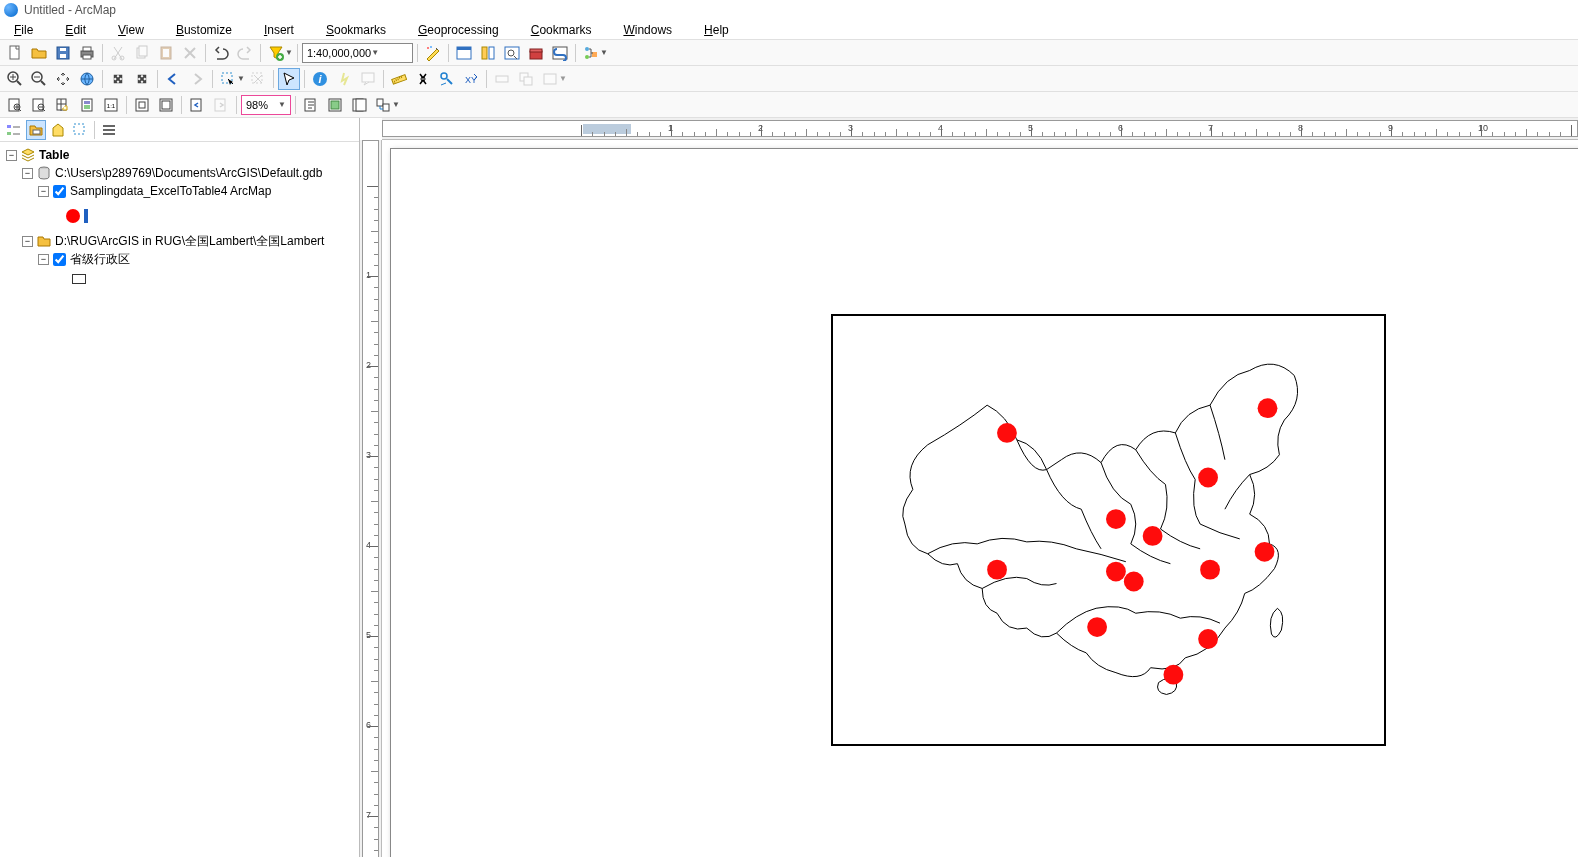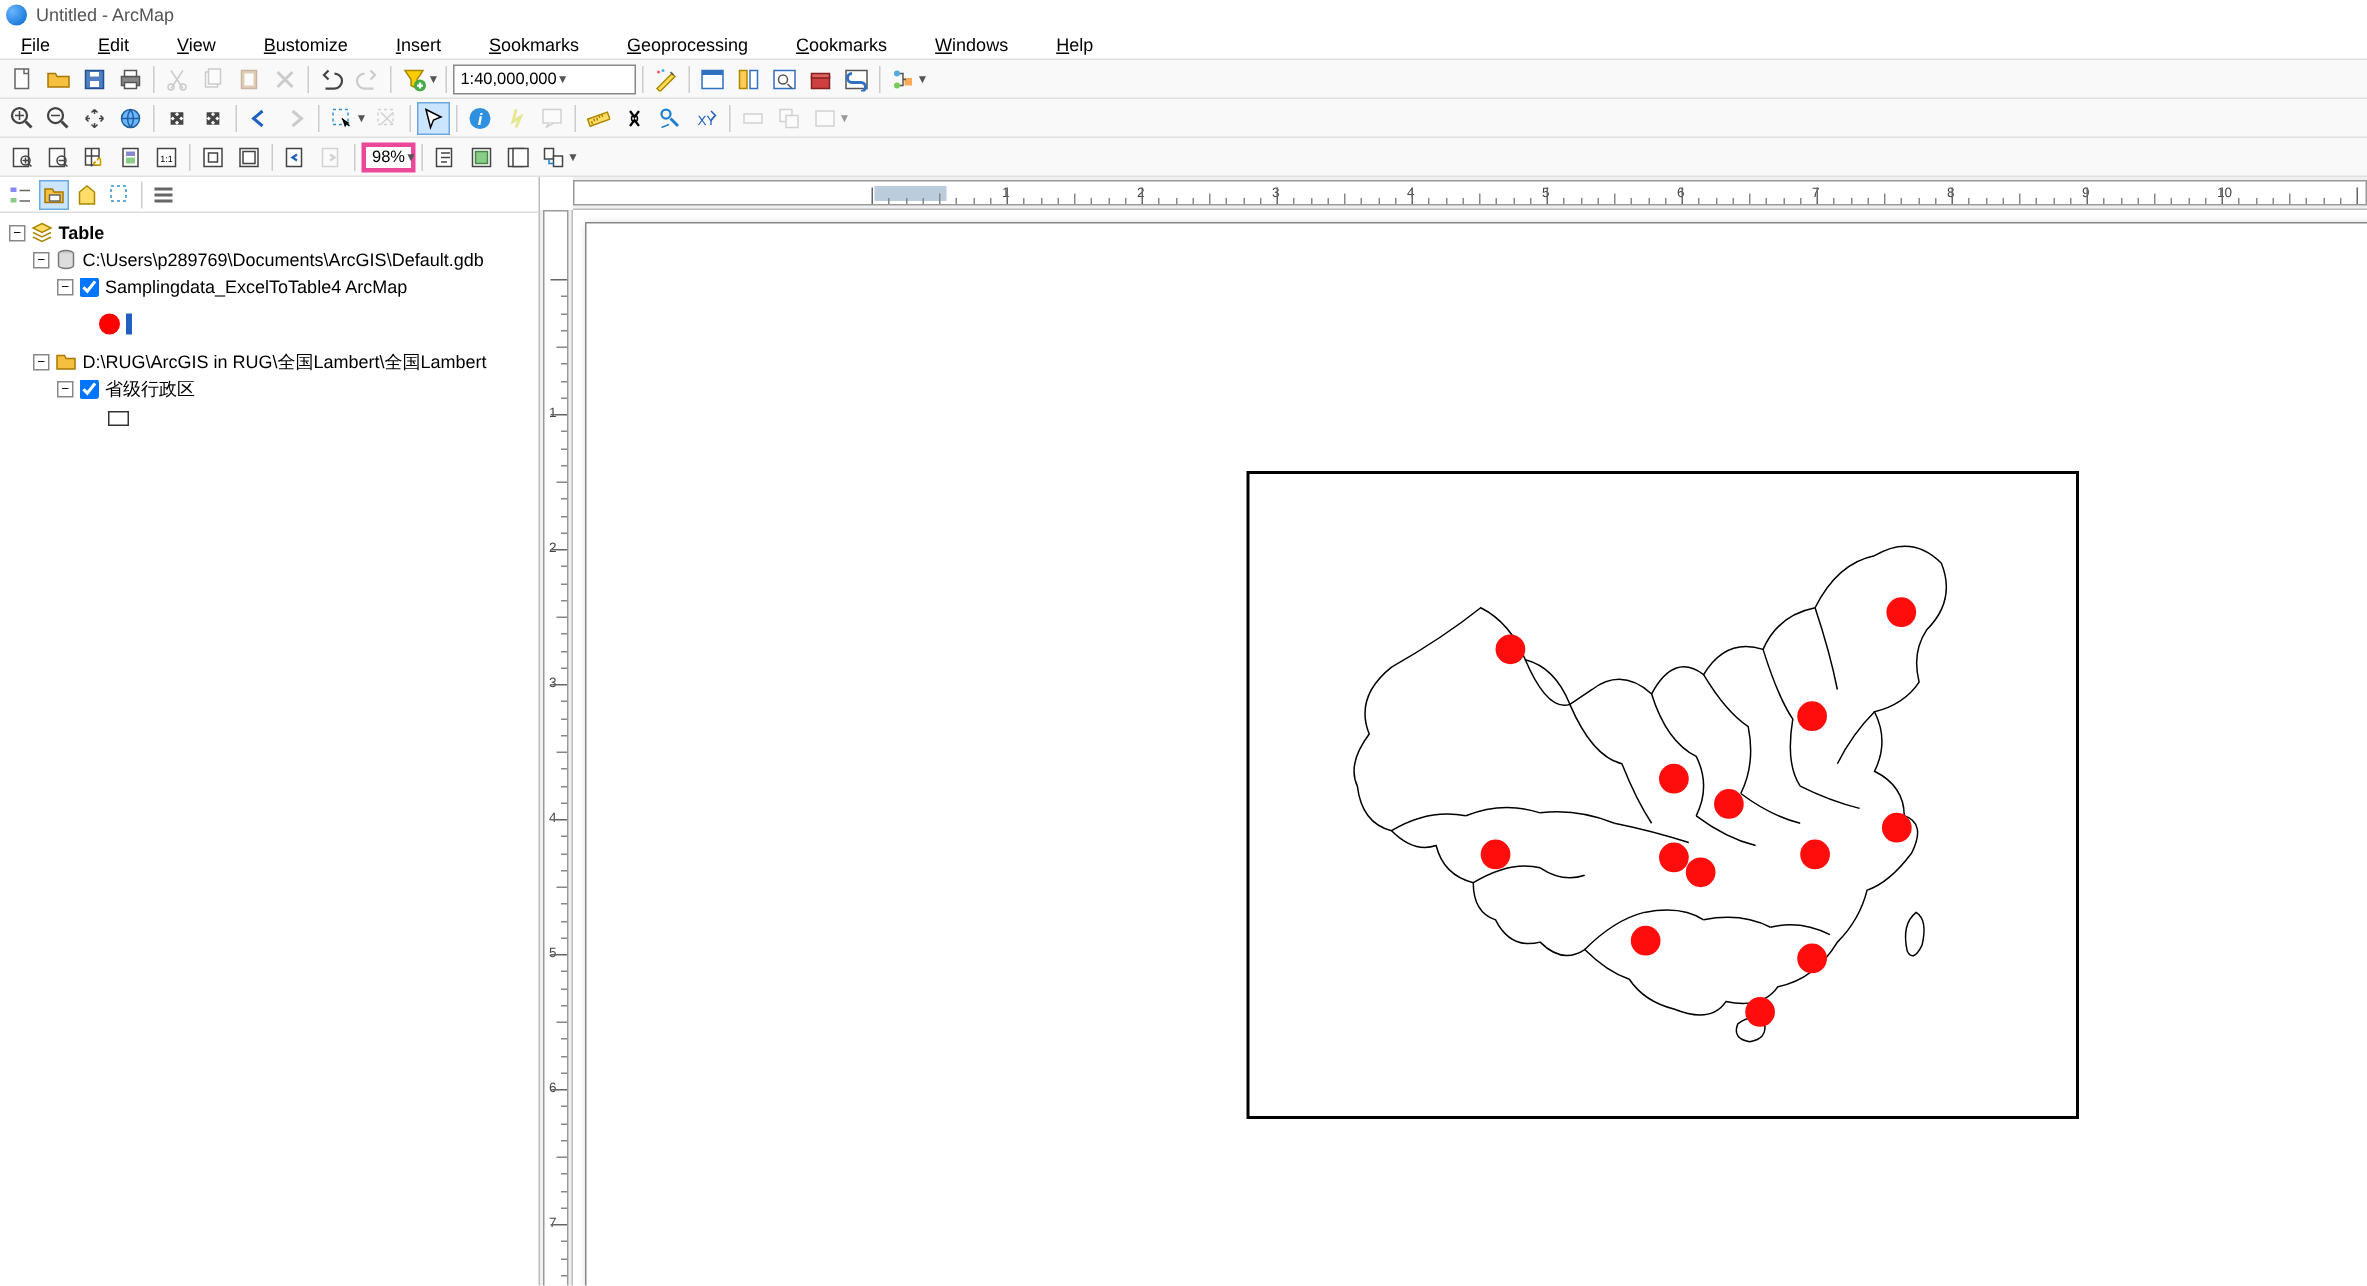--- a/index.html
+++ b/index.html
@@ -14,23 +14,23 @@
 .menubar { height: 20px; display: flex; align-items: center; padding: 0 6px; gap: 16px; border-bottom: 1px solid #e0e0e0; }
 .menubar-item { padding: 2px 8px; cursor: default; }
 .menubar-item .ul { text-decoration: underline; }
 
 
 .toolbar-row { height: 26px; display: flex; align-items: center; padding: 0 4px; gap: 2px; border-bottom: 1px solid #e0e0e0; background: #f9f9f9; }
 .tool-btn { width: 22px; height: 22px; display: flex; align-items: center; justify-content: center; cursor: default; border: 1px solid transparent; }
 .tool-btn.disabled { opacity: 0.4; }
 .tool-btn.selected { background: #cce5ff; border: 1px solid #6ba8e0; }
 .tool-sep { width: 1px; height: 18px; background: #ccc; margin: 0 2px; }
-.scale-box { width: 122px; height: 20px; border: 1px solid #888; background: #fff; padding: 0 4px; display: flex; align-items: center; font-size: 11px; }
+.scale-box { width: 111px; height: 20px; border: 1px solid #888; background: #fff; padding: 0 4px; display: flex; align-items: center; font-size: 11px; }
 .scale-box .chev { font-size: 8px; color: #555; }
-.pct-box { width: 36px; height: 20px; border: 3px solid #ec4899; background: #fff; padding: 0 4px; display: flex; align-items: center; justify-content: space-between; font-size: 11px; }
+.pct-box { width: 50px; height: 20px; border: 1px solid #ec4899; background: #fff; padding: 0 4px; display: flex; align-items: center; justify-content: space-between; font-size: 11px; }
 
 
 .ic { width: 16px; height: 16px; }
 
 
 .body-area { display: flex; height: 747px; }
 .toc-panel { width: 360px; border-right: 1px solid #bbb; background: #fff; display: flex; flex-direction: column; }
 .toc-header { height: 22px; background: linear-gradient(#f5f5f5,#e8e8e8); border-bottom: 1px solid #ccc; display: flex; align-items: center; padding: 0 6px; justify-content: space-between; font-size: 12px; }
 .toc-header-ctrls { display: flex; gap: 4px; font-size: 11px; color: #555; }
 .toc-btnrow { height: 24px; border-bottom: 1px solid #ddd; display: flex; align-items: center; padding: 0 4px; gap: 2px; }

